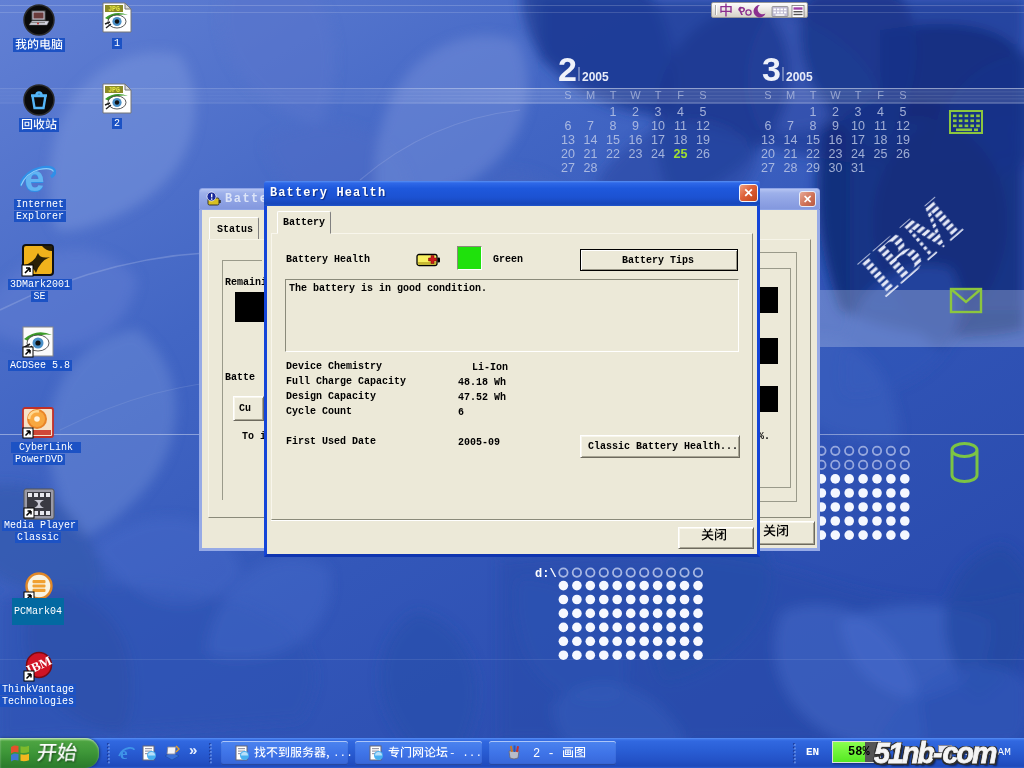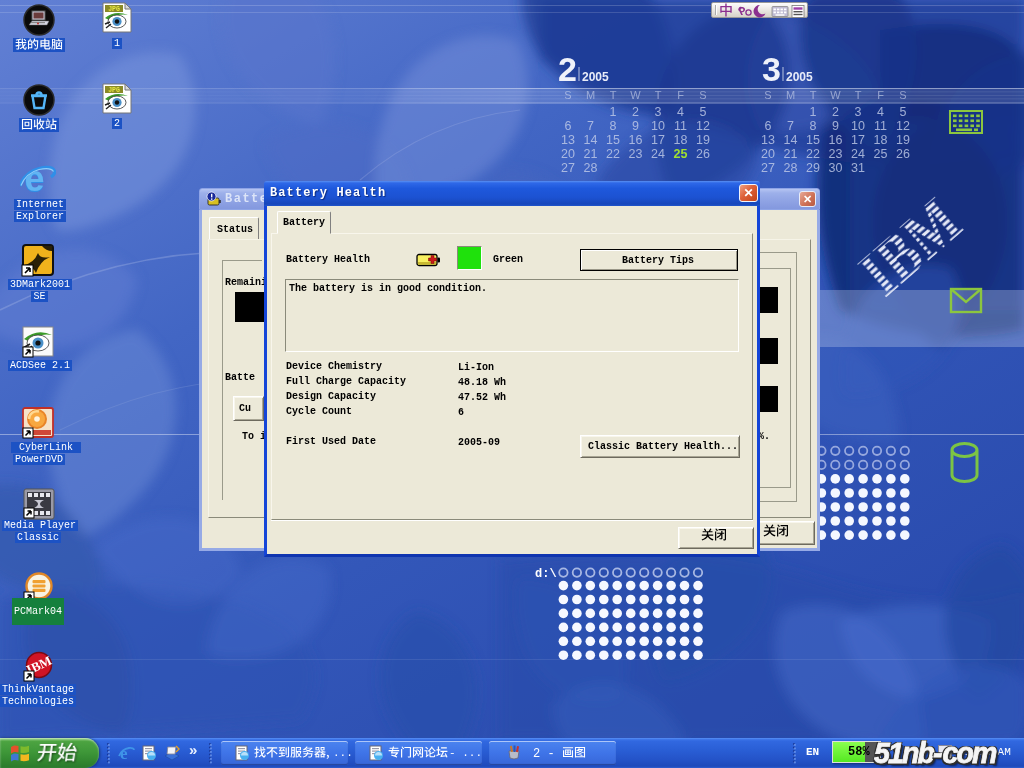--- a/index.html
+++ b/index.html
@@ -458,24 +458,24 @@
       </svg></div>
     <div class="lbl" style="left:111px;top:38px;width:12px;background:none;padding:0"><span style="background:#1c52c4;padding:0 2px">1</span></div>
     <div class="abs" style="left:19px;top:118px;background:#1c52c4;padding:0px 2px;font-size:0"><svg width="36" height="14" viewBox="0 0 36 14" style="fill:#fff">
         <path transform="translate(0.0,10.6) scale(0.012000,-0.012000)" d="M387.6798095703125 487.440185546875V282.079833984375H601.9202270507812V487.440185546875ZM298.2000732421875 571.199951171875H696.43994140625V199.320068359375H298.2000732421875ZM77.320068359375 806.5198974609375H923.679931640625V-83.11993408203125H821.4402465820312V710.3201904296875H175.07977294921875V-83.11993408203125H77.320068359375ZM132.95989990234375 59.23980712890625H879.7600708007812V-29.5599365234375H132.95989990234375Z"></path>
         <path transform="translate(12.0,10.6) scale(0.012000,-0.012000)" d="M552.7599487304688 653.3198852539062H961.4799194335938V563.8401489257812H552.7599487304688ZM576.2000122070312 844.5599365234375 673.3997192382812 828.9199829101562Q656.5197143554688 730.4400024414062 629.6797180175781 638.780029296875Q602.8397216796875 547.1200561523438 565.5397338867188 468.580078125Q528.23974609375 390.04010009765625 479.19976806640625 330.360107421875Q472.71978759765625 340.64007568359375 460.9398193359375 356.1200256347656Q449.15985107421875 371.5999755859375 436.2598876953125 387.0799255371094Q423.35992431640625 402.55987548828125 412.63995361328125 411.27984619140625Q455.51995849609375 461.35986328125 487.0599670410156 529.7798767089844Q518.5999755859375 598.1998901367188 540.7999877929688 678.3399047851562Q563 758.4799194335938 576.2000122070312 844.5599365234375ZM805.5200805664062 606.2400512695312 898.6798095703125 593.9600830078125Q871.9197998046875 427.88006591796875 822.3797912597656 298.6000671386719Q772.8397827148438 169.320068359375 692.5797729492188 74.2000732421875Q612.3197631835938 -20.919921875 492.79974365234375 -86.35992431640625Q487.43975830078125 -76.63995361328125 476.6597900390625 -62.05999755859375Q465.87982177734375 -47.48004150390625 453.9798583984375 -32.680084228515625Q442.07989501953125 -17.880126953125 431.919921875 -8.72015380859375Q545.9599609375 46.67987060546875 620.7999877929688 132.29989624023438Q695.6400146484375 217.919921875 739.6000366210938 336.01995849609375Q783.56005859375 454.1199951171875 805.5200805664062 606.2400512695312ZM589.8798217773438 574.8001098632812Q620.079833984375 447.60003662109375 671.1598510742188 334.15997314453125Q722.2398681640625 220.71990966796875 796.5398864746094 133.67987060546875Q870.8399047851562 46.63983154296875 969.919921875 -2.68017578125Q959.199951171875 -11.2801513671875 946.5799865722656 -24.80010986328125Q933.9600219726562 -38.320068359375 922.9000549316406 -52.96002197265625Q911.840087890625 -67.5999755859375 904.360107421875 -79.99993896484375Q801.9201049804688 -22.0799560546875 726.5600891113281 72.78005981445312Q651.2000732421875 167.64007568359375 599.06005859375 291.2001037597656Q546.9200439453125 414.7601318359375 512.9200439453125 557.6001586914062ZM317.16009521484375 829.43994140625H410.99981689453125V-84.99993896484375H317.16009521484375ZM92.67999267578125 89.16015625 82.1600341796875 178.5198974609375 121.51995849609375 213.51983642578125 360.9599609375 288.8798828125Q364.87994384765625 269.5599365234375 371.97991943359375 246.16000366210938Q379.07989501953125 222.76007080078125 385.119873046875 207.68011474609375Q297.7598876953125 177.360107421875 243.89990234375 157.58010864257812Q190.0399169921875 137.80010986328125 160.39993286132812 125.1201171875Q130.75994873046875 112.44012451171875 116.11996459960938 104.42013549804688Q101.47998046875 96.400146484375 92.67999267578125 89.16015625ZM92.67999267578125 89.16015625Q89.55999755859375 101.56011962890625 83.48001098632812 117.76007080078125Q77.4000244140625 133.96002197265625 70.20004272460938 149.87997436523438Q63.00006103515625 165.7999267578125 55.52008056640625 175.95989990234375Q67.4400634765625 183.19989013671875 79.320068359375 199.31988525390625Q91.2000732421875 215.43988037109375 91.2000732421875 245.55987548828125V734.4799194335938H184.039794921875V169.32000732421875Q184.039794921875 169.32000732421875 170.31982421875 161.80001831054688Q156.599853515625 154.280029296875 138.35989379882812 141.800048828125Q120.11993408203125 129.320068359375 106.39996337890625 115.38009643554688Q92.67999267578125 101.44012451171875 92.67999267578125 89.16015625Z"></path>
         <path transform="translate(24.0,10.6) scale(0.012000,-0.012000)" d="M53.88006591796875 661.4798583984375H448.47998046875V574.2401123046875H53.88006591796875ZM43.9200439453125 105.27984619140625Q93.0400390625 115.03985595703125 156.60003662109375 128.79986572265625Q220.1600341796875 142.55987548828125 291.10003662109375 159.03988647460938Q362.0400390625 175.5198974609375 432.36004638671875 191.71990966796875L441.52001953125 104.36016845703125Q343.44000244140625 79.72015380859375 243.89999389648438 55.300140380859375Q144.3599853515625 30.880126953125 65.1199951171875 11.56011962890625ZM90.92010498046875 518.840087890625 164.95989990234375 532.800048828125Q176.71990966796875 477.4000244140625 186.47991943359375 415.3999938964844Q196.23992919921875 353.39996337890625 203.33993530273438 293.8399353027344Q210.43994140625 234.2799072265625 213.43994140625 186.31988525390625L135.0401611328125 171.11993408203125Q133.16015625 219.0799560546875 126.62014770507812 278.91998291015625Q120.08013916015625 338.760009765625 110.82012939453125 401.60003662109375Q101.56011962890625 464.4400634765625 90.92010498046875 518.840087890625ZM318.60015869140625 543.080078125 406.83990478515625 527.8001098632812Q398.71990966796875 478.4801025390625 388.9999084472656 424.7400817871094Q379.2799072265625 371.00006103515625 368.4999084472656 317.4400329589844Q357.71990966796875 263.8800048828125 346.9999084472656 215.81997680664062Q336.2799072265625 167.75994873046875 325.2799072265625 129.679931640625L255.92010498046875 145.5198974609375Q265.360107421875 184.2799072265625 274.7401123046875 233.679931640625Q284.1201171875 283.0799560546875 292.380126953125 337.41998291015625Q300.64013671875 391.760009765625 307.46014404296875 444.60003662109375Q314.2801513671875 497.4400634765625 318.60015869140625 543.080078125ZM168.7200927734375 815.1199951171875 250.15985107421875 839.1199340820312Q271.4798583984375 804.7999267578125 290.67987060546875 763.6999206542969Q309.8798828125 722.5999145507812 318.7598876953125 692.2799072265625L233.08013916015625 663.47998046875Q224.7601318359375 694.3599853515625 206.56011962890625 737.2999877929688Q188.360107421875 780.239990234375 168.7200927734375 815.1199951171875ZM675.1599731445312 647.039794921875H963.7599487304688V557.0000610351562H675.1599731445312ZM505.43994140625 52.7998046875H874.8800659179688V-35.5599365234375H505.43994140625ZM621.8001098632812 844.9999389648438H718.559814453125V330.32000732421875H621.8001098632812ZM462.56005859375 369.07989501953125H924.9598999023438V-78.99993896484375H828.3201904296875V280.72015380859375H554.7197875976562V-82.99993896484375H462.56005859375Z"></path>
       </svg></div>
     <div class="lbl" style="left:111px;top:118px;width:12px;background:none;padding:0"><span style="background:#1c52c4;padding:0 2px">2</span></div>
     <div class="lbl" style="left:14px;top:199px;width:50px;background:none;padding:0"><span style="background:#1c52c4;padding:0 2px">Internet</span><br><span style="background:#1c52c4;padding:0 2px">Explorer</span></div>
     <div class="lbl" style="left:8px;top:279px;width:63px;background:none;padding:0"><span style="background:#1c52c4;padding:0 2px">3DMark2001</span><br><span style="background:#1c52c4;padding:0 2px">SE</span></div>
-    <div class="lbl" style="left:8px;top:360px;width:61px;background:none;padding:0"><span style="background:#1c52c4;padding:0 2px">ACDSee 2.1</span></div>
+    <div class="lbl" style="left:8px;top:360px;width:61px;background:none;padding:0"><span style="background:#1c52c4;padding:0 2px">ACDSee 5.8</span></div>
     <div class="lbl" style="left:11px;top:442px;width:56px;background:none;padding:0"><span style="background:#1c52c4;padding:0 8px">CyberLink</span><br><span style="background:#1c52c4;padding:0 2px">PowerDVD</span></div>
     <div class="lbl" style="left:2px;top:520px;width:72px;background:none;padding:0"><span style="background:#1c52c4;padding:0 2px">Media Player</span><br><span style="background:#1c52c4;padding:0 2px">Classic</span></div>
-    <div class="lbl" style="left:12px;top:606px;width:52px;background:none;padding:0"><span style="background:#15803d;padding:8px 2px">PCMark04</span></div>
+    <div class="lbl" style="left:12px;top:606px;width:52px;background:none;padding:0"><span style="background:#0369a1;padding:8px 2px">PCMark04</span></div>
     <div class="lbl" style="left:0px;top:684px;width:76px;background:none;padding:0"><span style="background:#1c52c4;padding:0 2px">ThinkVantage</span><br><span style="background:#1c52c4;padding:0 2px">Technologies</span></div>
 
 <div class="abs" style="left:711px;top:2px;width:97px;height:16px;background:linear-gradient(180deg,#fdfdfd,#d6d2c8);border:1px solid #999;border-radius:2px;z-index:21">
 <div class="abs" style="left:3px;top:2px;width:2px;height:10px;border-left:1px solid #aaa;border-right:1px solid #fff"></div>
 <div class="abs" style="left:7px;top:0px;font-size:0"><svg width="14" height="16" viewBox="0 0 14 16" style="fill:#8B2F8F">
           <path transform="translate(0.0,12.3) scale(0.014000,-0.014000)" d="M92.6800537109375 667.7199096679688H907.3599243164062V183.360107421875H808.9202270507812V574.8801879882812H187.19976806640625V178.360107421875H92.6800537109375ZM142.159912109375 330.67987060546875H864.7600708007812V237.84014892578125H142.159912109375ZM447.84014892578125 844.43994140625H547.2798461914062V-83.11993408203125H447.84014892578125Z"></path>
         </svg></div>
 <svg class="abs" style="left:26px;top:1px" width="70" height="14" viewBox="0 0 70 14">
 <g fill="#8B2F8F">
 <path d="M4,3 a2.6,2.6 0 1,1 -0.5,5 l1.5,3 -1.8,0 -1.6,-3.4 a2.6,2.6 0 0,1 2.4,-4.6 Z M4,4.4 a1.4,1.4 0 1,0 0,2.8 a1.4,1.4 0 0,0 0,-2.8 Z"></path>
@@ -562,21 +562,21 @@
 </svg></div>
 <div class="abs" style="left:193px;top:65px;width:25px;height:24px;background:#1fe10c;border:1px solid;border-color:#8a8a7a #fff #fff #8a8a7a"></div>
 <div class="dtext" style="left:229px;top:73px">Green</div>
 <div class="abs" style="left:316px;top:68px;width:158px;height:22px;border:1.5px solid #000;background:#ece9d8;box-shadow:inset 1px 1px 0 #fff,inset -1px -1px 0 #9a9788"></div>
 <div class="dtext" style="left:358px;top:74px">Battery Tips</div>
 
 <div class="abs" style="left:21px;top:98px;width:454px;height:73px;border:1px solid;border-color:#8a8a7a #fff #fff #8a8a7a;background:#ece9d8"></div>
 <div class="dtext" style="left:25px;top:102px">The battery is in good condition.</div>
 
 <div class="dtext" style="left:22px;top:180px">Device Chemistry</div>
-      <div class="dtext" style="left:194px;top:181px">Li-Ion</div>
+      <div class="dtext" style="left:208px;top:181px">Li-Ion</div>
 <div class="dtext" style="left:22px;top:195px">Full Charge Capacity</div>
       <div class="dtext" style="left:194px;top:196px">48.18 Wh</div>
 <div class="dtext" style="left:22px;top:210px">Design Capacity</div>
       <div class="dtext" style="left:194px;top:211px">47.52 Wh</div>
 <div class="dtext" style="left:22px;top:225px">Cycle Count</div>
       <div class="dtext" style="left:194px;top:226px">6</div>
 <div class="dtext" style="left:22px;top:255px">First Used Date</div>
       <div class="dtext" style="left:194px;top:256px">2005-09</div>
 <div class="raised" style="left:316px;top:254px;width:160px;height:23px"></div>
 <div class="dtext" style="left:324px;top:260px">Classic Battery Health...</div>

